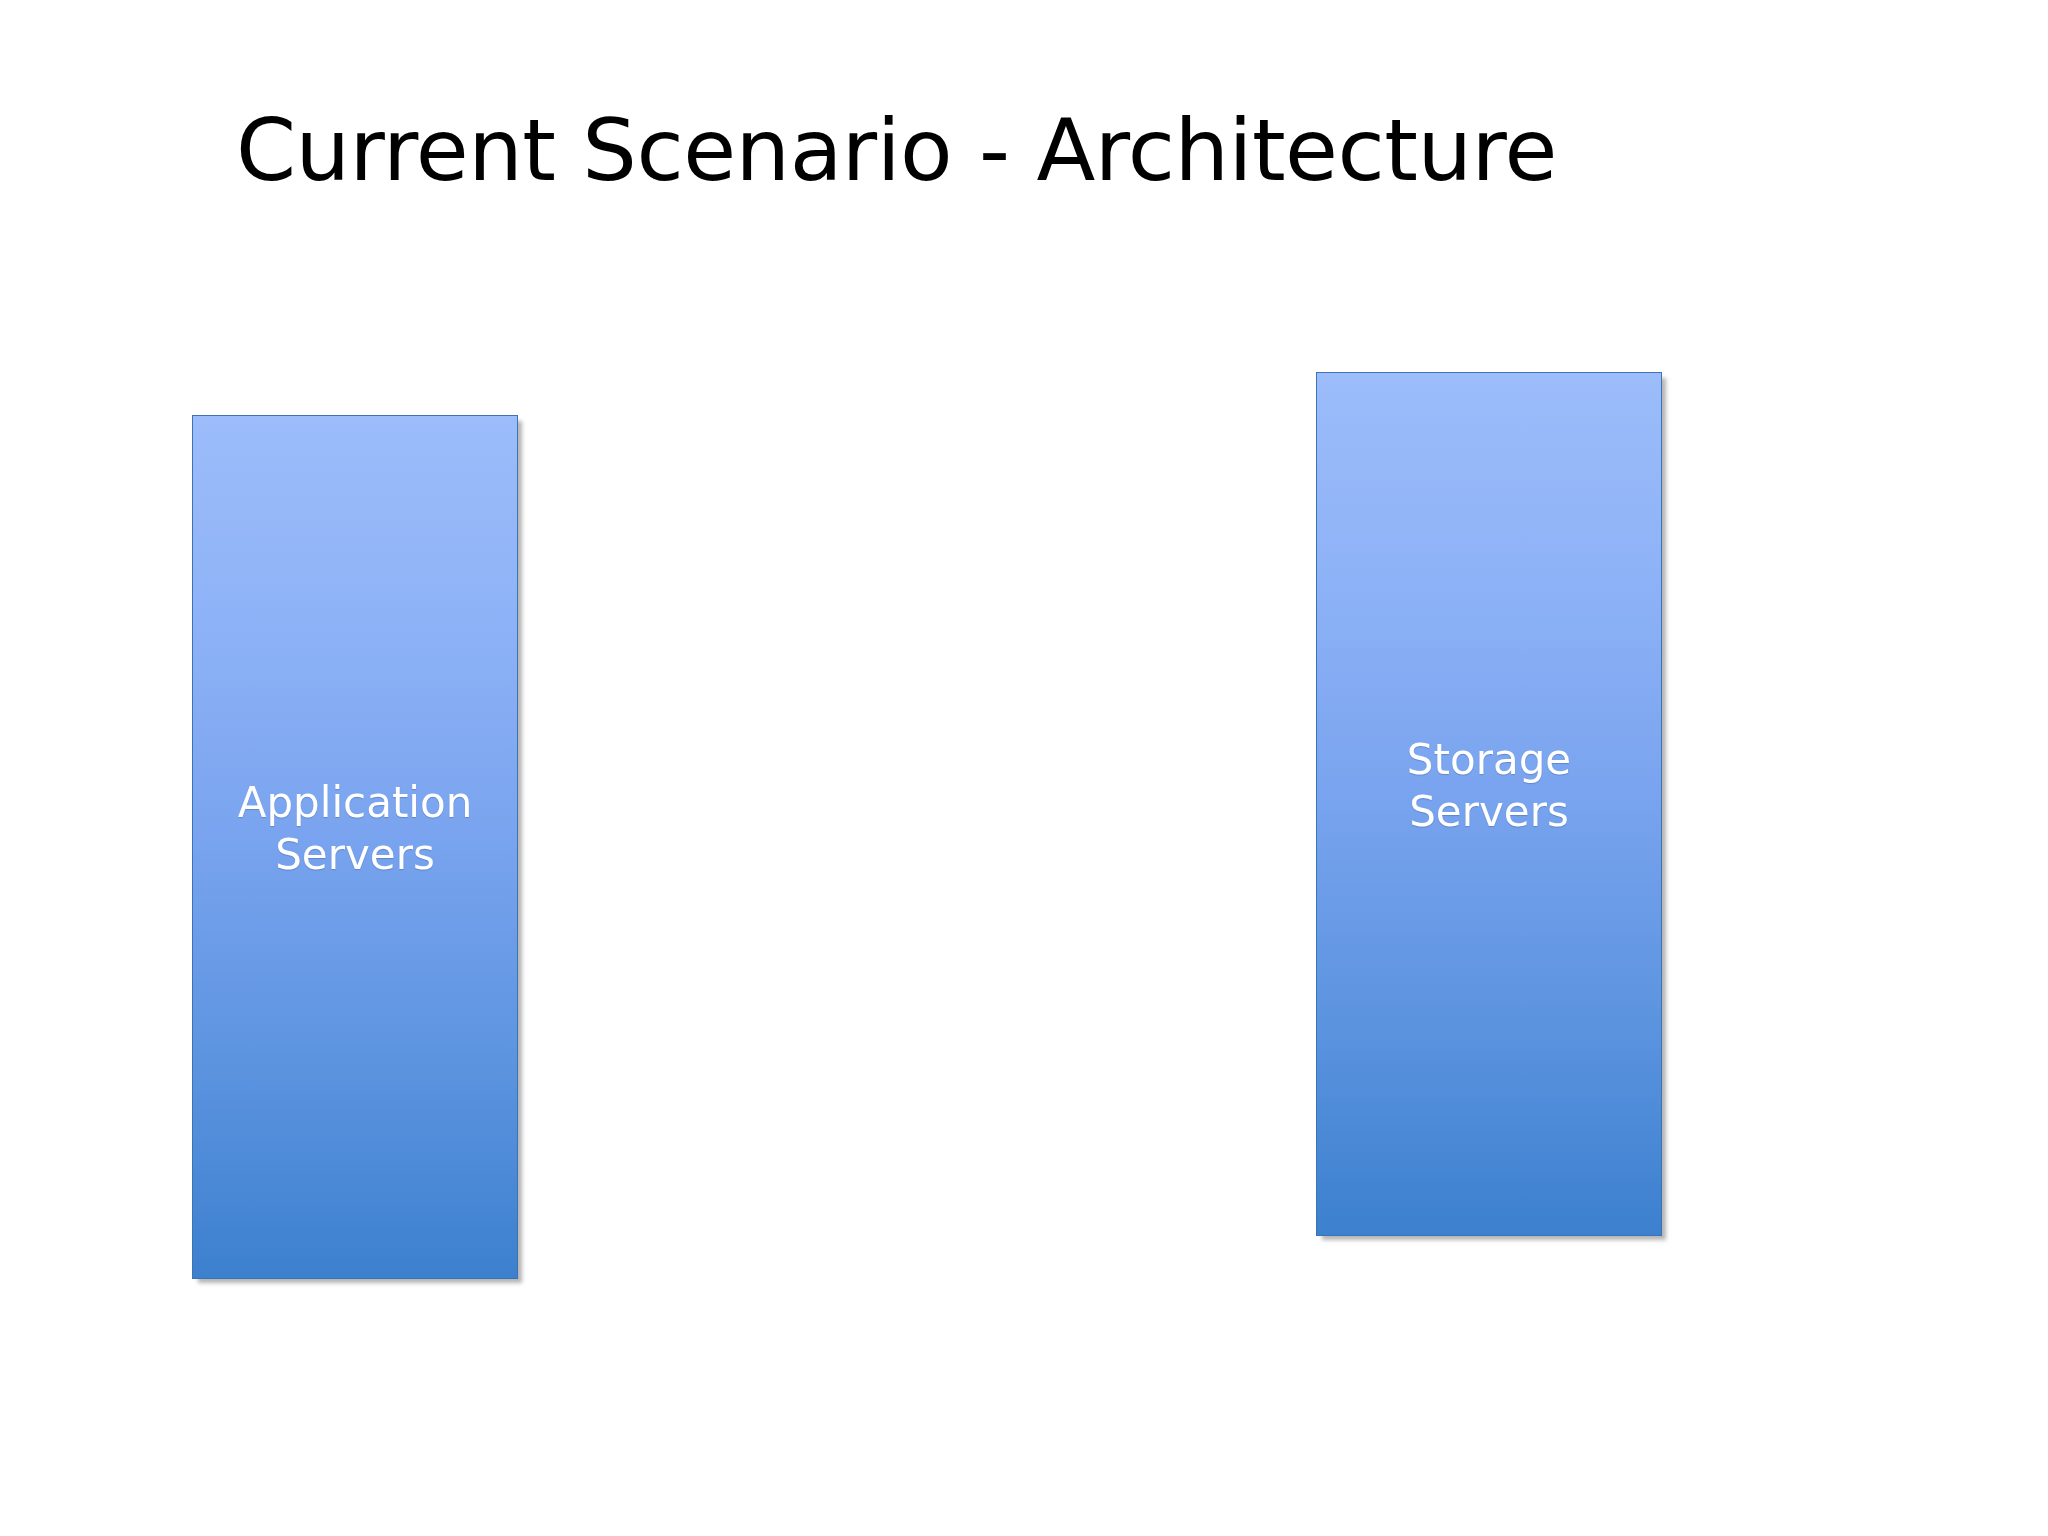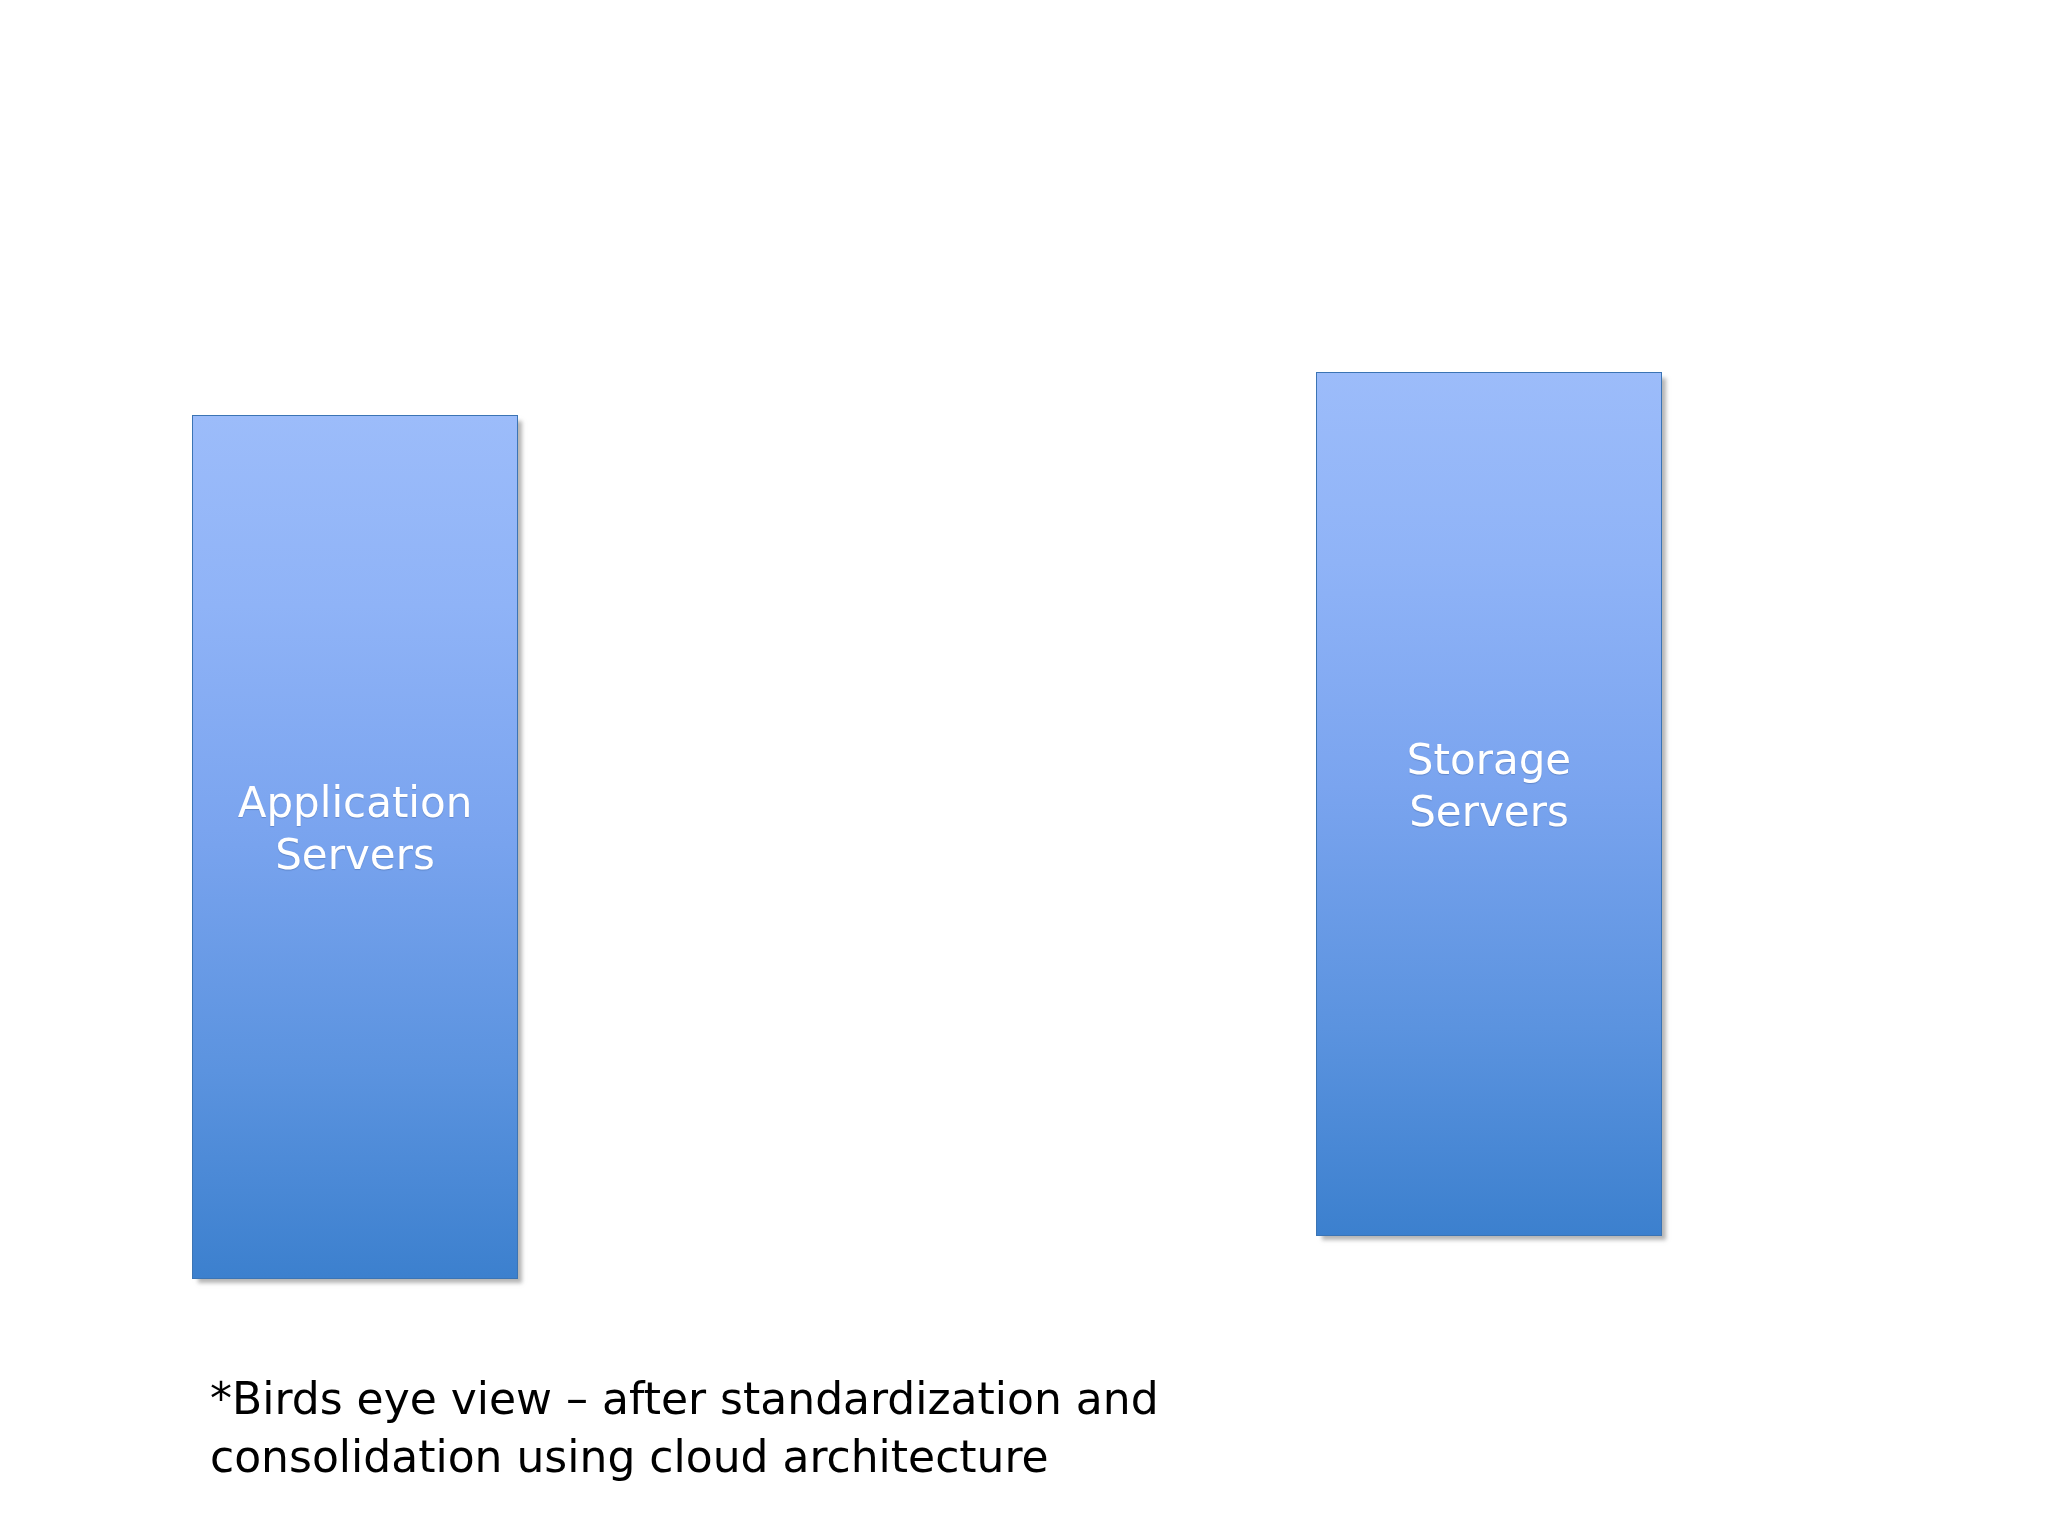--- a/index.html
+++ b/index.html
@@ -81,28 +81,27 @@
     line-height: 58px;
     color: #000000;
     white-space: pre-line;
   }
 </style>
 </head>
 <body>
 
 <div id="slide">
 
+  <div id="slide-title">Current Scenario - Architecture</div>
 
   <div class="arch-box" id="box-app">
     <div class="arch-box-label">Application
 Servers</div>
   </div>
 
 
   <div class="arch-box" id="box-store">
     <div class="arch-box-label">Storage
 Servers</div>
   </div>
 
-  <div id="footnote">*Birds eye view – after standardization and
-consolidation using cloud architecture</div>
 
 </div>
 
 </body></html>

